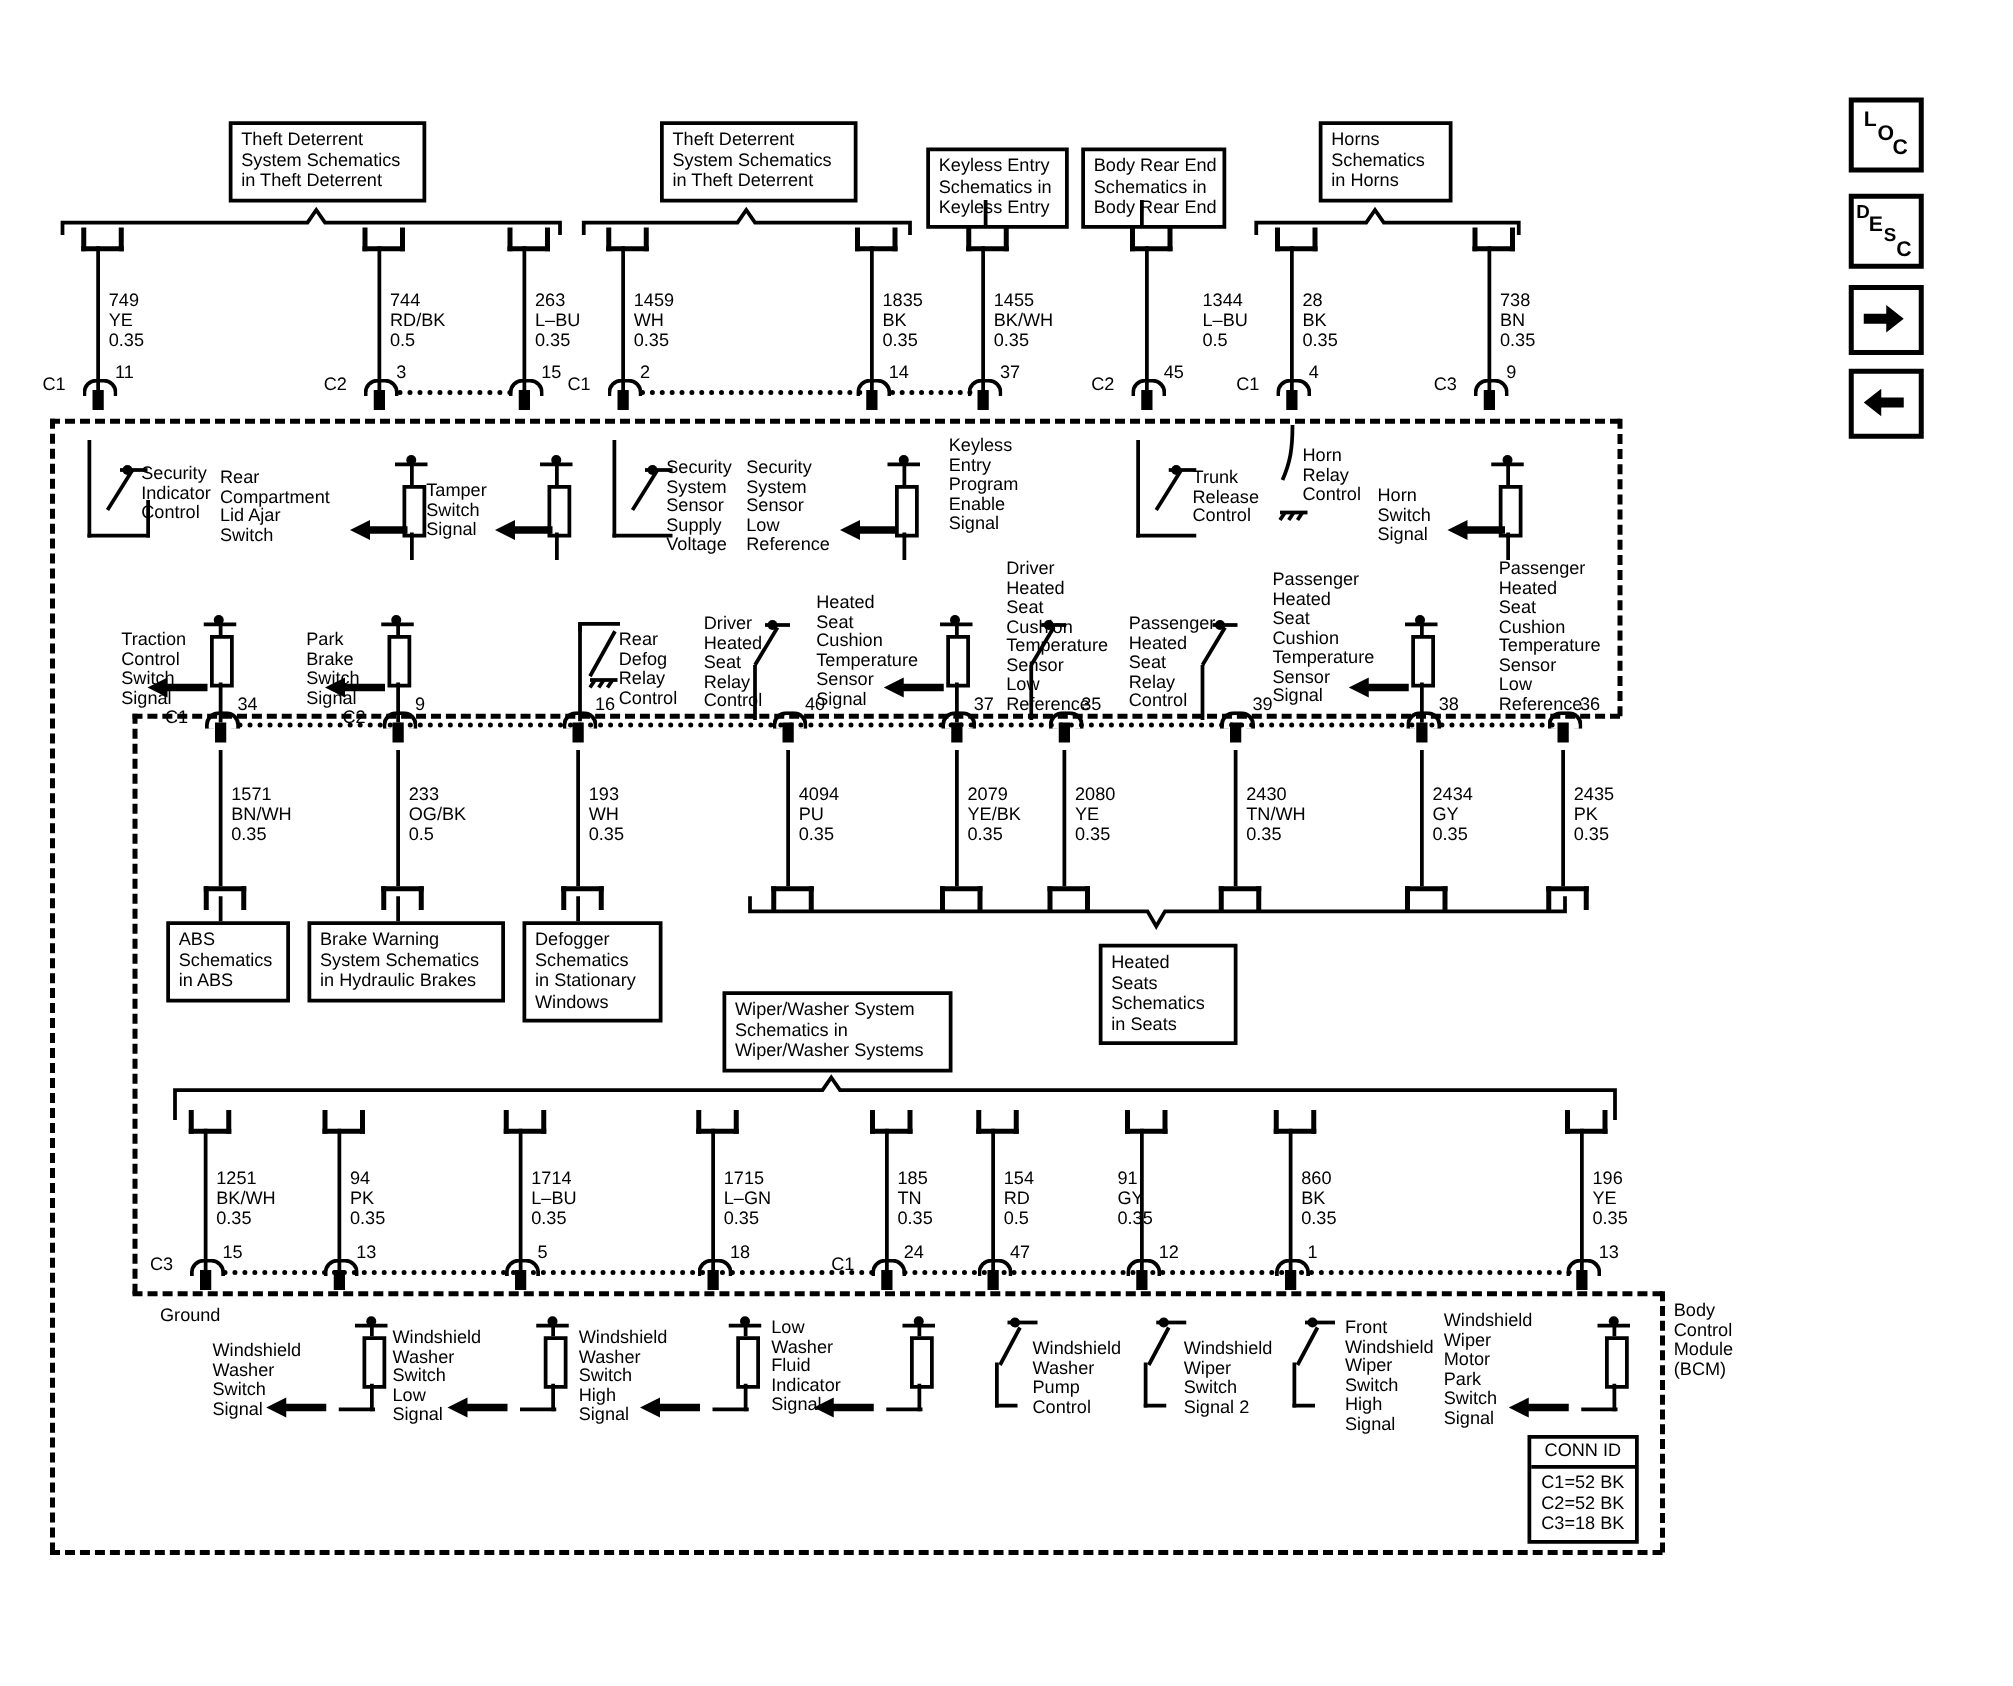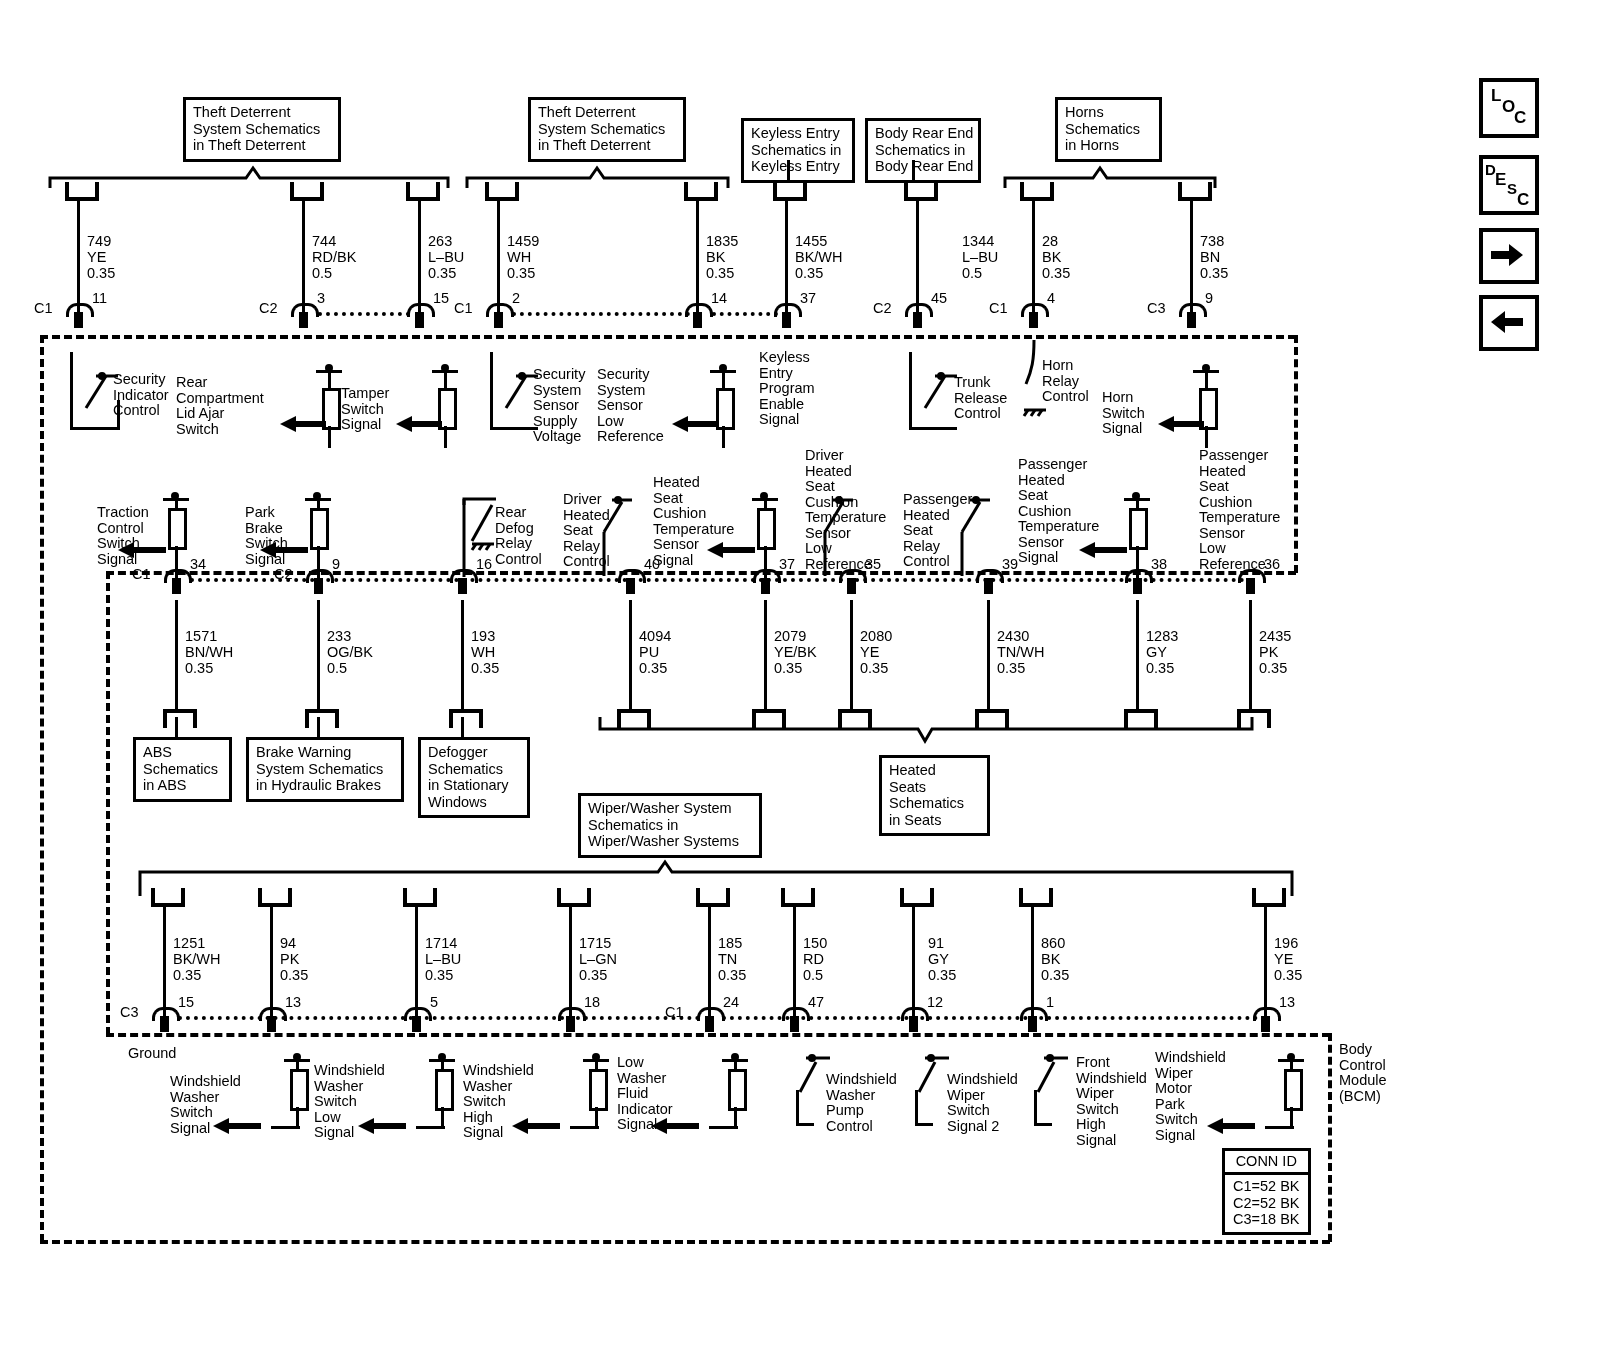--- a/index.html
+++ b/index.html
@@ -291,21 +291,21 @@
       <div class="abs" style="left:847px;top:578px;width:9px;height:16px;background:#000;"></div>
       <div class="pinnum" style="left:865px;top:556px;">35</div>
       <div class="vline" style="left:987px;top:600px;height:109px;"></div>
       <div class="cup" style="left:975px;top:709px;transform:rotate(180deg);"></div>
       <div class="wirelbl" style="left:997px;top:628px;"><div>2430</div><div>TN/WH</div><div>0.35</div></div>
       <div class="pincup" style="left:976px;top:569px;"></div>
       <div class="abs" style="left:984px;top:578px;width:9px;height:16px;background:#000;"></div>
       <div class="pinnum" style="left:1002px;top:556px;">39</div>
       <div class="vline" style="left:1136px;top:600px;height:109px;"></div>
       <div class="cup" style="left:1124px;top:709px;transform:rotate(180deg);"></div>
-      <div class="wirelbl" style="left:1146px;top:628px;"><div>1283</div><div>GY</div><div>0.35</div></div>
+      <div class="wirelbl" style="left:1146px;top:628px;"><div>2434</div><div>GY</div><div>0.35</div></div>
       <div class="pincup" style="left:1125px;top:569px;"></div>
       <div class="abs" style="left:1133px;top:578px;width:9px;height:16px;background:#000;"></div>
       <div class="pinnum" style="left:1151px;top:556px;">38</div>
       <div class="vline" style="left:1249px;top:600px;height:109px;"></div>
       <div class="cup" style="left:1237px;top:709px;transform:rotate(180deg);"></div>
       <div class="wirelbl" style="left:1259px;top:628px;"><div>2435</div><div>PK</div><div>0.35</div></div>
       <div class="pincup" style="left:1238px;top:569px;"></div>
       <div class="abs" style="left:1246px;top:578px;width:9px;height:16px;background:#000;"></div>
       <div class="pinnum" style="left:1264px;top:556px;">36</div>
       <div class="hline" style="left:163px;top:498px;width:26px;"></div>
@@ -467,27 +467,27 @@
       <div class="pinnum" style="left:584px;top:994px;">18</div>
       <div class="cup" style="left:696px;top:888px;"></div>
       <div class="vline" style="left:708px;top:903px;height:117px;"></div>
       <div class="wirelbl" style="left:718px;top:935px;"><div>185</div><div>TN</div><div>0.35</div></div>
       <div class="pincup" style="left:697px;top:1007px;"></div>
       <div class="abs" style="left:705px;top:1016px;width:9px;height:16px;background:#000;"></div>
       <div class="pinnum" style="left:723px;top:994px;">24</div>
       <div class="cid" style="left:665px;top:1004px;">C1</div>
       <div class="cup" style="left:781px;top:888px;"></div>
       <div class="vline" style="left:793px;top:903px;height:117px;"></div>
-      <div class="wirelbl" style="left:803px;top:935px;"><div>150</div><div>RD</div><div>0.5</div></div>
+      <div class="wirelbl" style="left:803px;top:935px;"><div>154</div><div>RD</div><div>0.5</div></div>
       <div class="pincup" style="left:782px;top:1007px;"></div>
       <div class="abs" style="left:790px;top:1016px;width:9px;height:16px;background:#000;"></div>
       <div class="pinnum" style="left:808px;top:994px;">47</div>
       <div class="cup" style="left:900px;top:888px;"></div>
       <div class="vline" style="left:912px;top:903px;height:117px;"></div>
-      <div class="wirelbl" style="left:928px;top:935px;"><div>91</div><div>GY</div><div>0.35</div></div>
+      <div class="wirelbl" style="left:894px;top:935px;"><div>91</div><div>GY</div><div>0.35</div></div>
       <div class="pincup" style="left:901px;top:1007px;"></div>
       <div class="abs" style="left:909px;top:1016px;width:9px;height:16px;background:#000;"></div>
       <div class="pinnum" style="left:927px;top:994px;">12</div>
       <div class="cup" style="left:1019px;top:888px;"></div>
       <div class="vline" style="left:1031px;top:903px;height:117px;"></div>
       <div class="wirelbl" style="left:1041px;top:935px;"><div>860</div><div>BK</div><div>0.35</div></div>
       <div class="pincup" style="left:1020px;top:1007px;"></div>
       <div class="abs" style="left:1028px;top:1016px;width:9px;height:16px;background:#000;"></div>
       <div class="pinnum" style="left:1046px;top:994px;">1</div>
       <div class="cup" style="left:1252px;top:888px;"></div>

